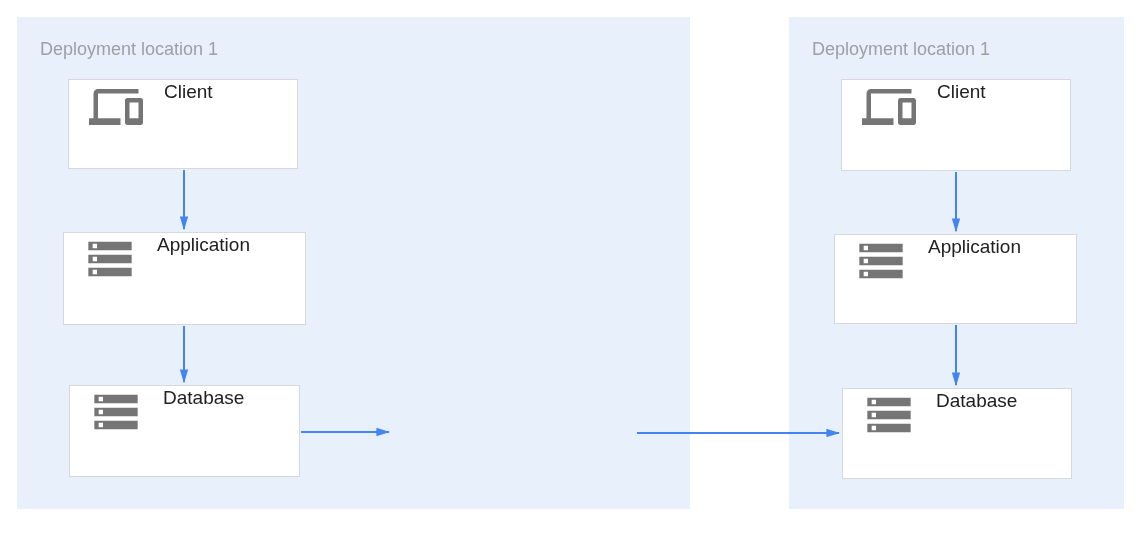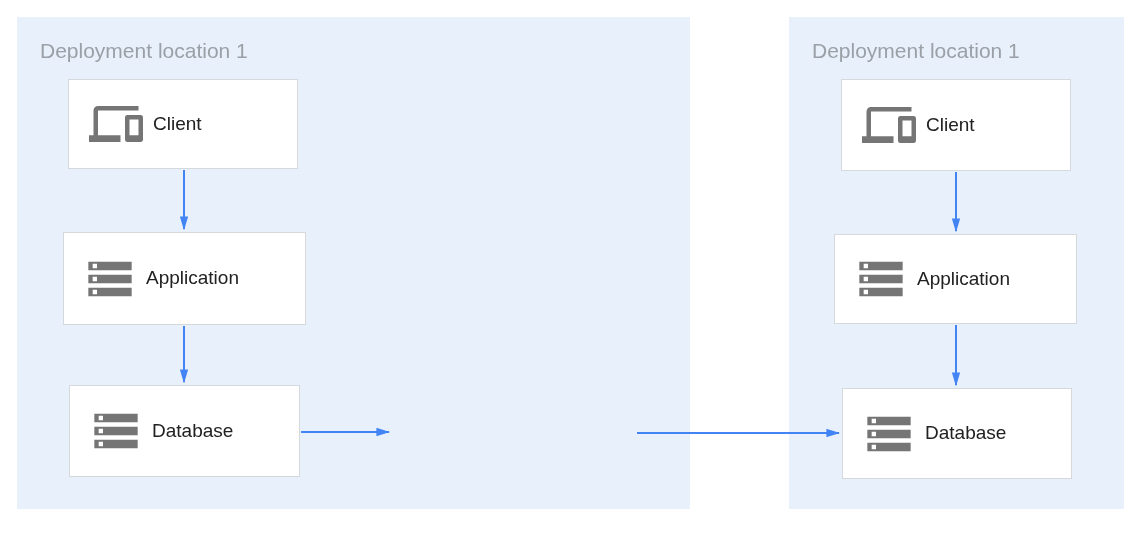--- a/index.html
+++ b/index.html
@@ -18,39 +18,39 @@
   .region {
     position: absolute;
     background: #e8f0fb;
   }
   .region-1 { left: 17px;  top: 17px; width: 673px; height: 492px; }
   .region-2 { left: 789px; top: 17px; width: 335px; height: 492px; }
   .region-label {
     position: absolute;
     left: 23px;
     top: 22px;
-    font-size: 21px;
+    font-size: 18px;
     color: #9aa0a6;
     white-space: nowrap;
   }
   .edges {
     position: absolute;
     left: 0; top: 0;
     width: 1148px; height: 536px;
     pointer-events: none;
   }
   .node {
     position: absolute;
     box-sizing: border-box;
     background: #ffffff;
     border: 1px solid #d6d9dc;
     display: flex;
-    align-items: center;
+    align-items: flex-start;
     padding-left: 20px;
-    gap: 10px;
+    gap: 21px;
   }
   .node-icon {
     flex: 0 0 auto;
     display: flex;
     align-items: center;
     justify-content: center;
     color: #757575;
   }
   .node-label {
     font-size: 19px;

